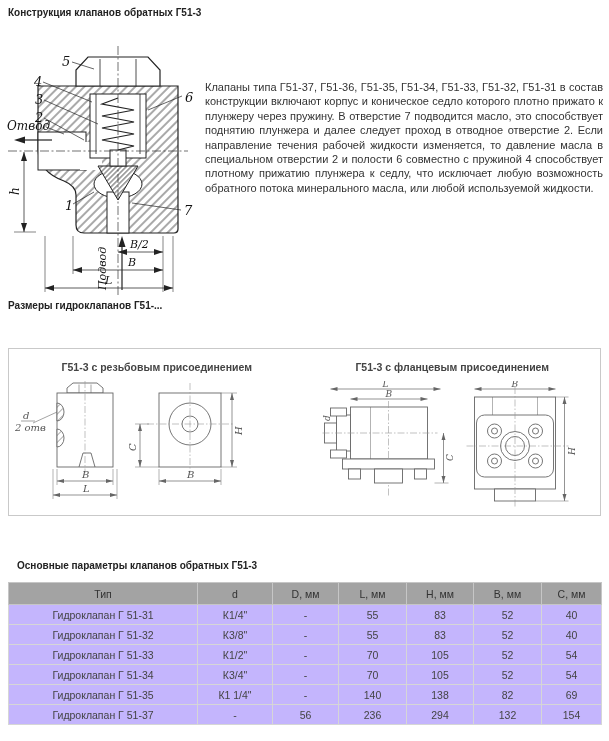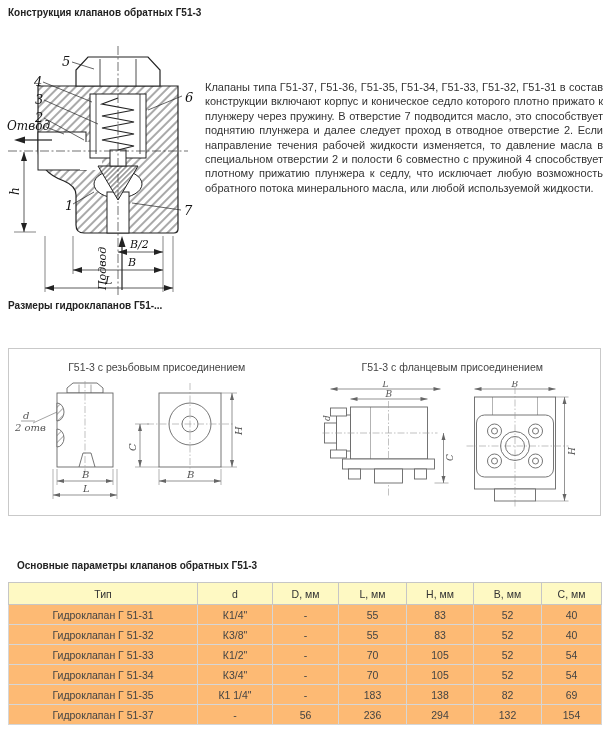--- a/index.html
+++ b/index.html
@@ -16,34 +16,34 @@
     font-size:11px;line-height:14.4px;color:#333;text-align:justify;
   }
   #main-drawing{position:absolute;left:6px;top:42px;}
   #drawings-box{
     position:absolute;left:8px;top:348px;width:591px;height:166px;
     border:1px solid #c9c9c9;display:flex;
   }
   .box-half{width:50%;position:relative;}
   .box-subtitle{
     text-align:center;font-size:10.5px;color:#444;margin-top:12px;
-    font-weight:normal;
+    font-weight:bold;
   }
   .box-half svg{position:absolute;left:0;top:32px;}
   #params-table{
     position:absolute;left:8px;top:582px;width:593px;
     border-collapse:collapse;font-size:10.5px;color:#444;table-layout:fixed;
   }
   #params-table th{
-    background:#fef9c3;font-weight:normal;color:#333;
+    background:#a3a3a3;font-weight:normal;color:#333;
     border:1px solid #c6c6c6;height:21px;text-align:center;padding:0;
   }
   #params-table td{
     border:1px solid #d6d6d6;height:19px;text-align:center;padding:0;
-    background:#fdba74;
+    background:#c4b5fd;
   }
   .dwg-label{font-family:"DejaVu Serif",serif;font-style:italic;}
 </style>
 </head>
 <body>
 
 <div id="title" class="heading">Конструкция клапанов обратных Г51-3</div>
 
 <svg id="main-drawing" width="205" height="258" viewBox="0 0 205 258">
   <defs>
@@ -342,21 +342,21 @@
         <td>-</td>
         <td>70</td>
         <td>105</td>
         <td>52</td>
         <td>54</td>
       </tr>
       <tr>
         <td>Гидроклапан Г 51-35</td>
         <td>К1 1/4"</td>
         <td>-</td>
-        <td>183</td>
+        <td>140</td>
         <td>138</td>
         <td>82</td>
         <td>69</td>
       </tr>
       <tr>
         <td>Гидроклапан Г 51-37</td>
         <td>-</td>
         <td>56</td>
         <td>236</td>
         <td>294</td>

